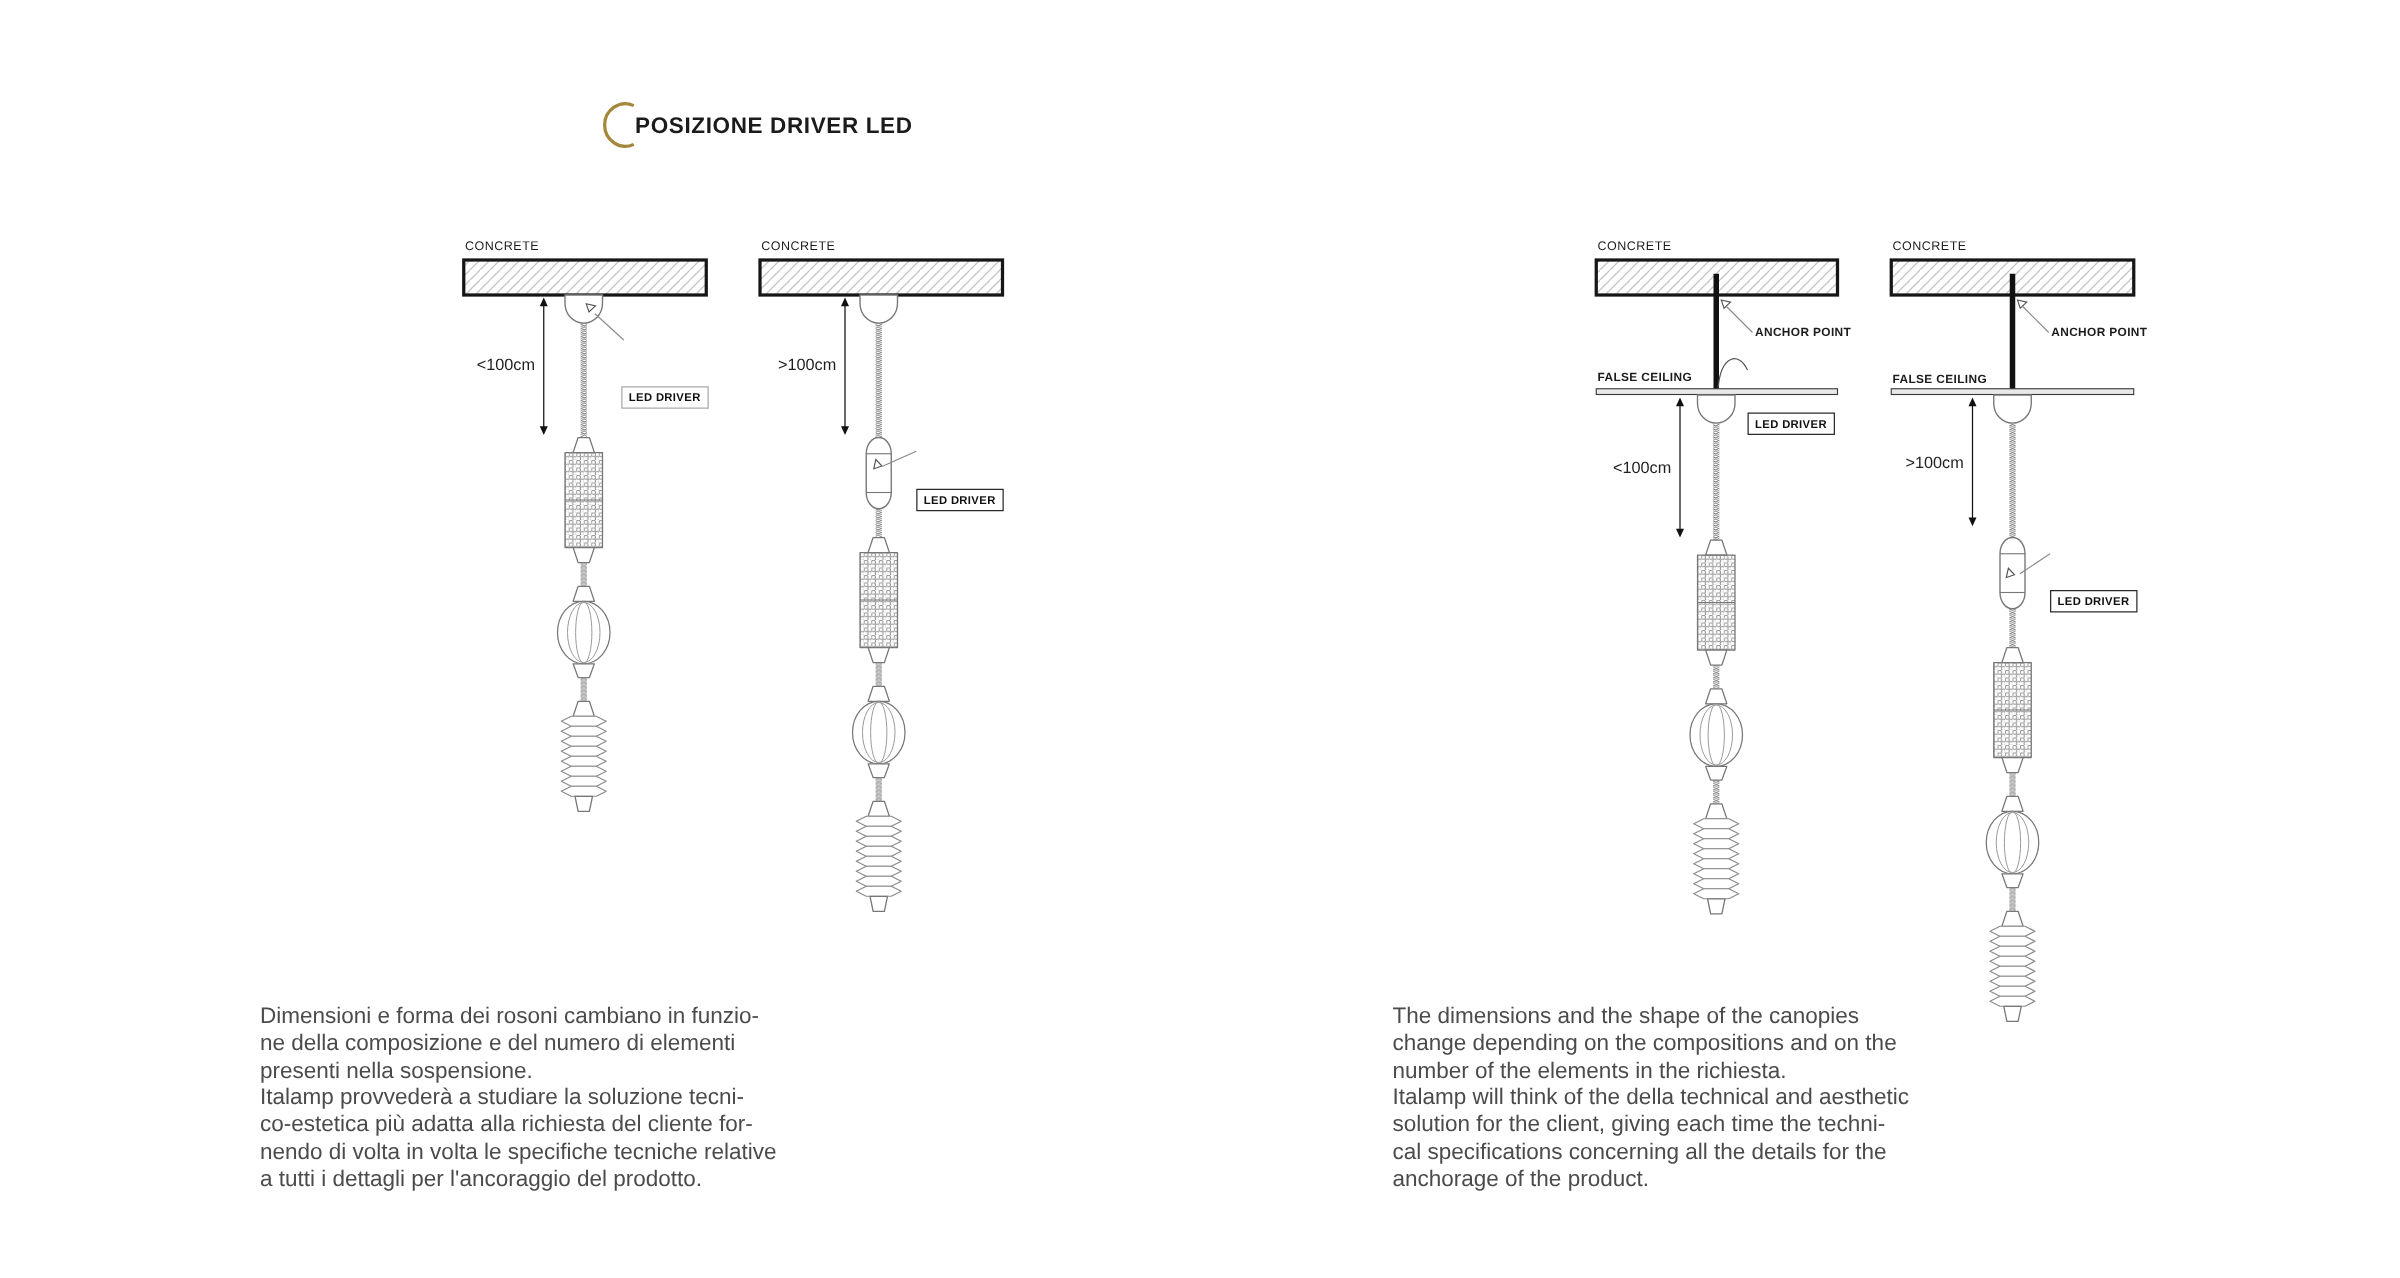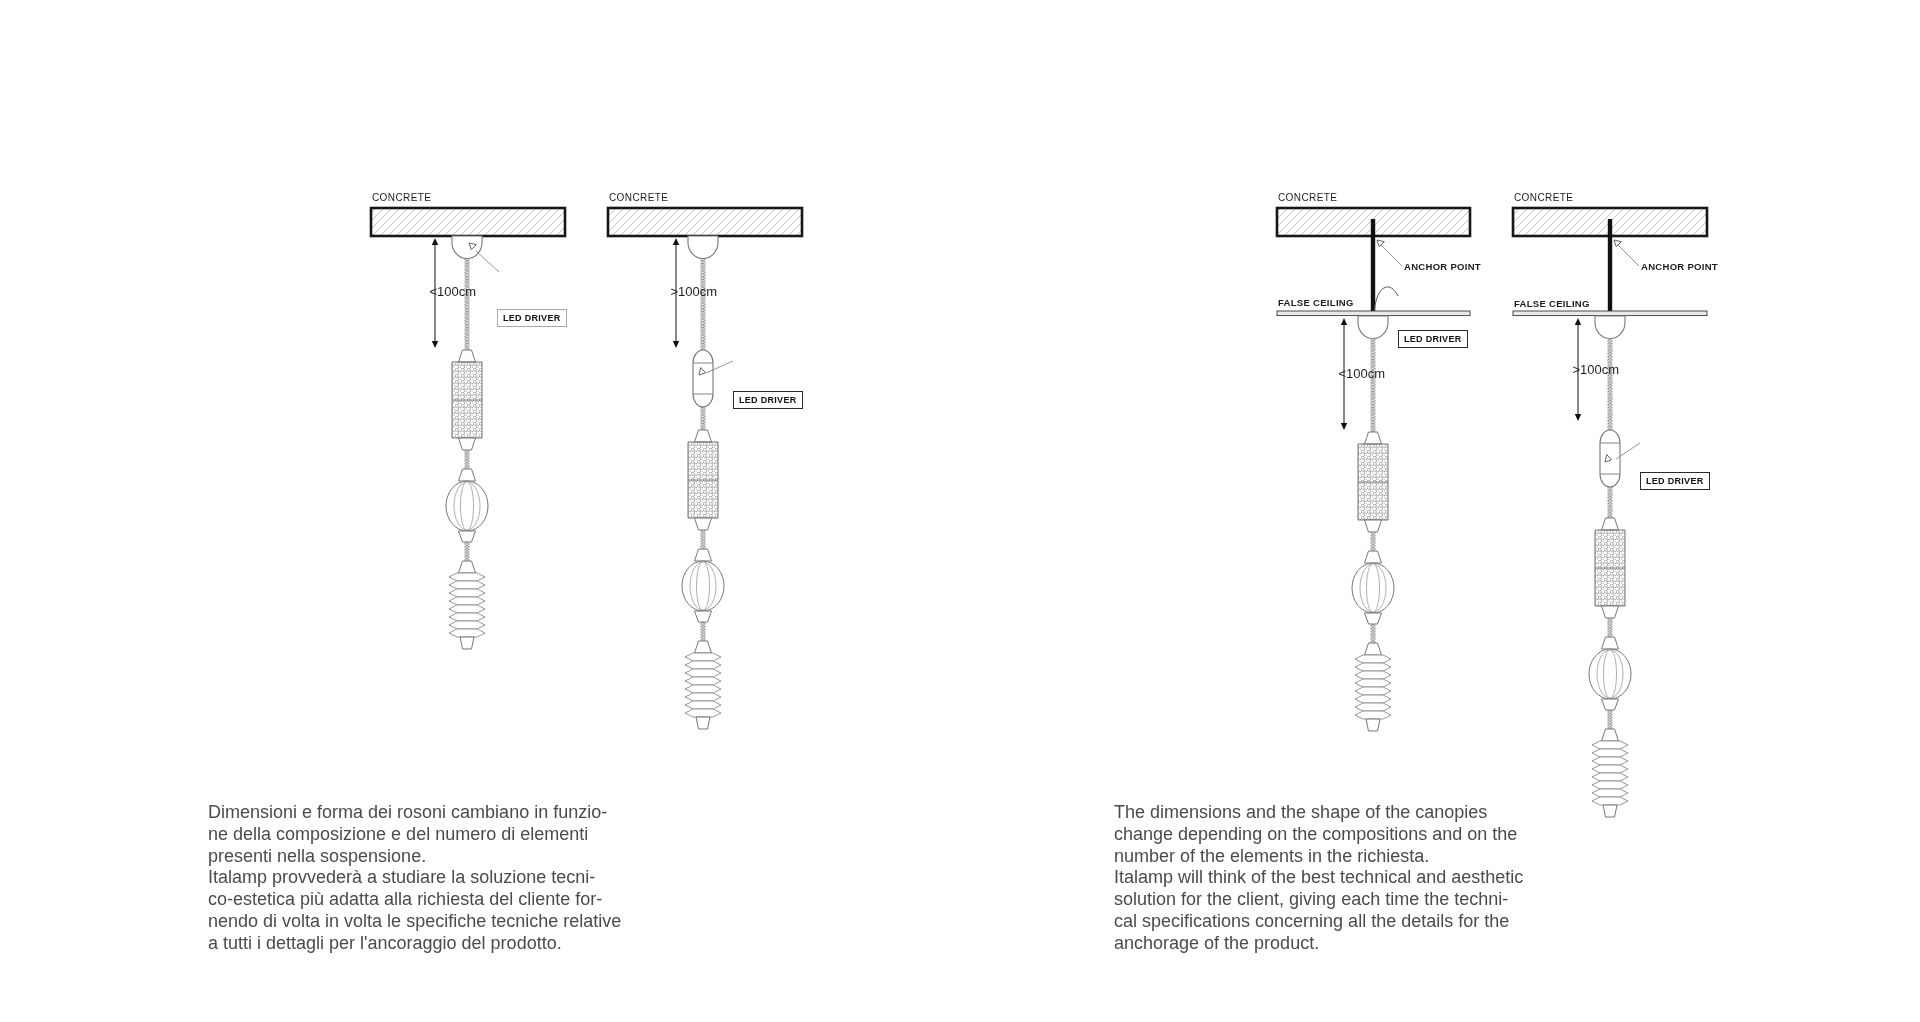--- a/index.html
+++ b/index.html
@@ -18,31 +18,37 @@
                letter-spacing:.4px;white-space:nowrap;}
   .tiny-label{position:absolute;font-size:9.5px;font-weight:bold;color:#1c1c1c;
               letter-spacing:.3px;white-space:nowrap;}
 
   .driver-box{position:absolute;background:#fff;border:1px solid #a9a9a9;color:#101010;
               font-size:9px;font-weight:bold;letter-spacing:.3px;padding:3px 5px;
               white-space:nowrap;z-index:3;margin-top:46px;}
   .driver-box.strong{border:1.5px solid #2b2b2b;}
 
   .dim-label{position:absolute;font-size:13px;color:#1f1f1f;width:52px;text-align:right;
-             white-space:nowrap;margin-left:48px;}
+             white-space:nowrap;}
 
   .para{position:absolute;width:356px;font-size:18px;line-height:21.8px;color:#4b4b4b;}
   .para .ln{white-space:nowrap;text-align:justify;text-align-last:justify;}
   .para .ln.end{text-align-last:left;}
 </style>
 </head>
 <body>
 
 <div class="page">
 
+  <div class="heading left">
+    <svg class="logo" width="38" height="44" viewBox="0 0 38 44">
+      <path d="M30,6.5 A16.5,17 0 1 0 30,37.5" fill="none" stroke="#a5873b" stroke-width="2.6"></path>
+    </svg>
+    <span>POSIZIONE DRIVER LED</span>
+  </div>
 
   <svg class="diagrams" width="1920" height="1022" viewBox="0 0 1920 1022">
     <defs>
       <pattern id="hatch" width="8" height="8" patternUnits="userSpaceOnUse">
         <path d="M-1,9 L9,-1 M3,13 L13,3" stroke="#c4c4c4" stroke-width="1" fill="none"></path>
       </pattern>
       <pattern id="braid" width="5" height="3.2" patternUnits="userSpaceOnUse">
         <path d="M0,0.3 L2.5,1.6 L5,0.3" stroke="#828282" stroke-width="0.9" fill="none"></path>
         <path d="M0,1.9 L2.5,3.2 L5,1.9" stroke="#9b9b9b" stroke-width="0.9" fill="none"></path>
       </pattern>
@@ -188,19 +194,19 @@
     <div class="ln">Italamp provvederà a studiare la soluzione tecni-</div>
     <div class="ln">co-estetica più adatta alla richiesta del cliente for-</div>
     <div class="ln">nendo di volta in volta le specifiche tecniche relative</div>
     <div class="ln end">a tutti i dettagli per l'ancoraggio del prodotto.</div>
   </div>
 
   <div class="para" style="left:1114px;top:802px;width:358px;">
     <div class="ln">The dimensions and the shape of the canopies</div>
     <div class="ln">change depending on the compositions and on the</div>
     <div class="ln end">number of the elements in the richiesta.</div>
-    <div class="ln">Italamp will think of the best technical and aesthetic</div>
+    <div class="ln">Italamp will think of the della technical and aesthetic</div>
     <div class="ln">solution for the client, giving each time the techni-</div>
     <div class="ln">cal specifications concerning all the details for the</div>
     <div class="ln end">anchorage of the product.</div>
   </div>
 
 </div>
 
 </body></html>

